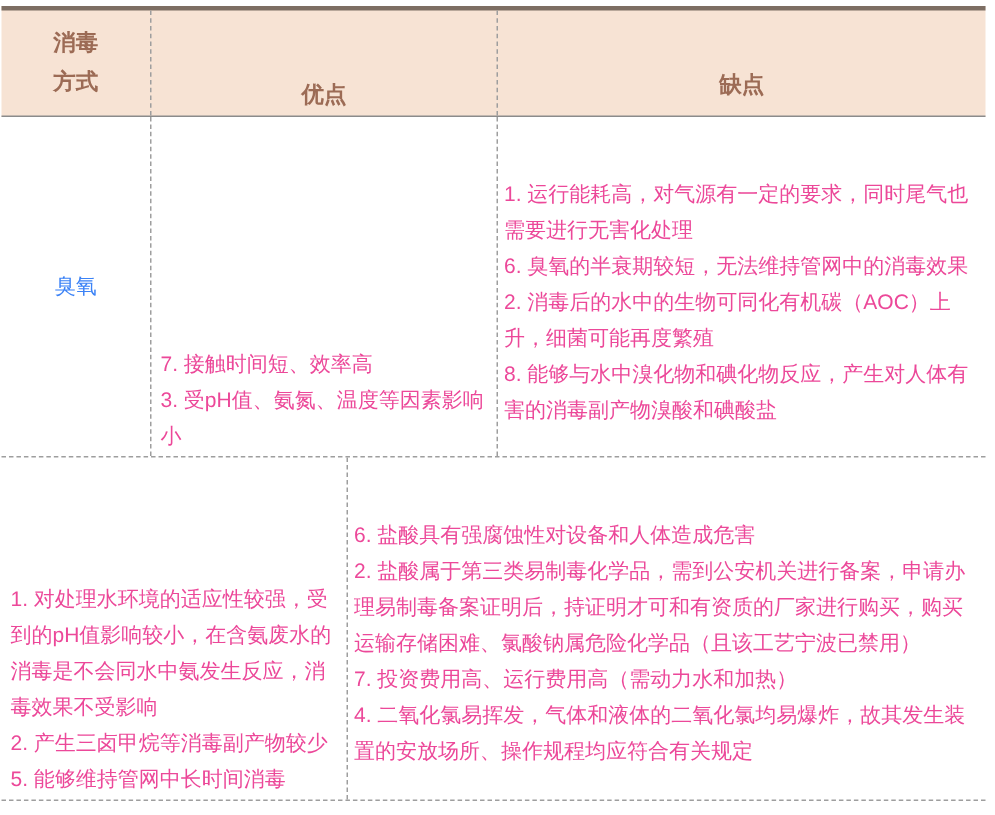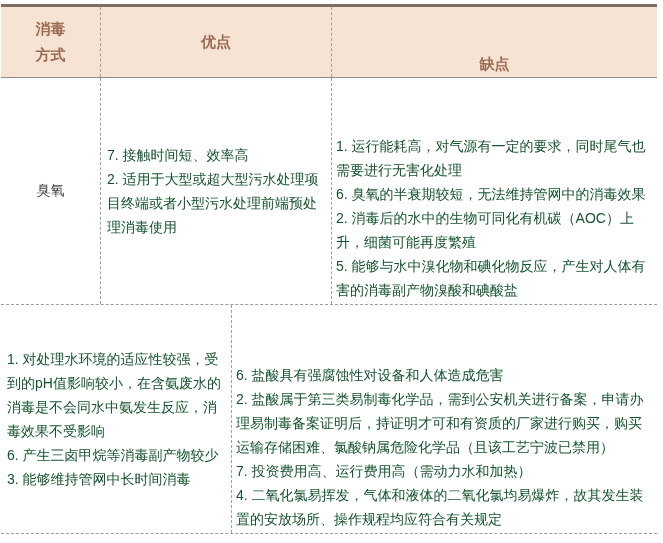--- a/index.html
+++ b/index.html
@@ -25,35 +25,35 @@
   }
   .body-row{
     display:flex;
     box-sizing:border-box;
   }
   .row-ozone{height:227px;border-bottom:1px dashed #9e9e9e;}
   .row-clo2{height:229px;border-bottom:1px dashed #9e9e9e;}
   .c1{width:100px;border-right:1px dashed #9e9e9e;box-sizing:border-box;
       display:flex;align-items:center;justify-content:center;font-family:Liberation Serif, serif;}
   .c2{width:231px;border-right:1px dashed #9e9e9e;box-sizing:border-box;
-      display:flex;flex-direction:column;justify-content:center;
+      display:flex;flex-direction:column;justify-content:flex-end;
       padding:2px 3px 2px 6px;}
   .c3{flex:1;box-sizing:border-box;
-      display:flex;flex-direction:column;justify-content:flex-end;
-      padding:2px 2px 2px 4px;}
+      display:flex;flex-direction:column;justify-content:flex-start;
+      padding:2px 2px 2px 4px;margin-top:37px;}
   .hdr-row .c2,.hdr-row .c3{align-items:center;padding:0;}
   .hdr-text{
     color:#9c6b55;font-weight:bold;font-size:15px;line-height:26px;
     white-space:pre-line;text-align:center;
   }
   .method-label{
-    color:#404040;font-size:14px;font-weight:normal;text-align:center;
+    color:#3b82f6;font-size:14px;font-weight:normal;text-align:center;
   }
   .cell-items p{
-    margin:0;color:#14532d;font-size:14px;line-height:24px;
+    margin:0;color:#ec4899;font-size:14px;line-height:24px;
     text-align:left;word-break:break-all;
   }
 </style>
 </head>
 <body>
 
 <div class="table-wrap">
 
   <div class="hdr-row">
     <div class="c1">
@@ -67,35 +67,35 @@
       <div class="hdr-text">缺点</div>
     </div>
   </div>
 
   <div class="body-row row-ozone">
     <div class="c1">
       <div class="method-label">臭氧</div>
     </div>
     <div class="c2 cell-items">
         <p>7. 接触时间短、效率高</p>
-        <p>2. 适用于大型或超大型污水处理项目终端或者小型污水处理前端预处理消毒使用</p>
+        <p>3. 受pH值、氨氮、温度等因素影响小</p>
       </div>
     <div class="c3 cell-items">
         <p>1. 运行能耗高，对气源有一定的要求，同时尾气也需要进行无害化处理</p>
         <p>6. 臭氧的半衰期较短，无法维持管网中的消毒效果</p>
         <p>2. 消毒后的水中的生物可同化有机碳（AOC）上升，细菌可能再度繁殖</p>
-        <p>5. 能够与水中溴化物和碘化物反应，产生对人体有害的消毒副产物溴酸和碘酸盐</p>
+        <p>8. 能够与水中溴化物和碘化物反应，产生对人体有害的消毒副产物溴酸和碘酸盐</p>
       </div>
   </div>
 
   <div class="body-row row-clo2">
     <div class="c2 cell-items">
         <p>1. 对处理水环境的适应性较强，受到的pH值影响较小，在含氨废水的消毒是不会同水中氨发生反应，消毒效果不受影响</p>
-        <p>6. 产生三卤甲烷等消毒副产物较少</p>
-        <p>3. 能够维持管网中长时间消毒</p>
+        <p>2. 产生三卤甲烷等消毒副产物较少</p>
+        <p>5. 能够维持管网中长时间消毒</p>
       </div>
     <div class="c3 cell-items">
         <p>6. 盐酸具有强腐蚀性对设备和人体造成危害</p>
         <p>2. 盐酸属于第三类易制毒化学品，需到公安机关进行备案，申请办理易制毒备案证明后，持证明才可和有资质的厂家进行购买，购买运输存储困难、氯酸钠属危险化学品（且该工艺宁波已禁用）</p>
         <p>7. 投资费用高、运行费用高（需动力水和加热）</p>
         <p>4. 二氧化氯易挥发，气体和液体的二氧化氯均易爆炸，故其发生装置的安放场所、操作规程均应符合有关规定</p>
       </div>
   </div>
 
 </div>

